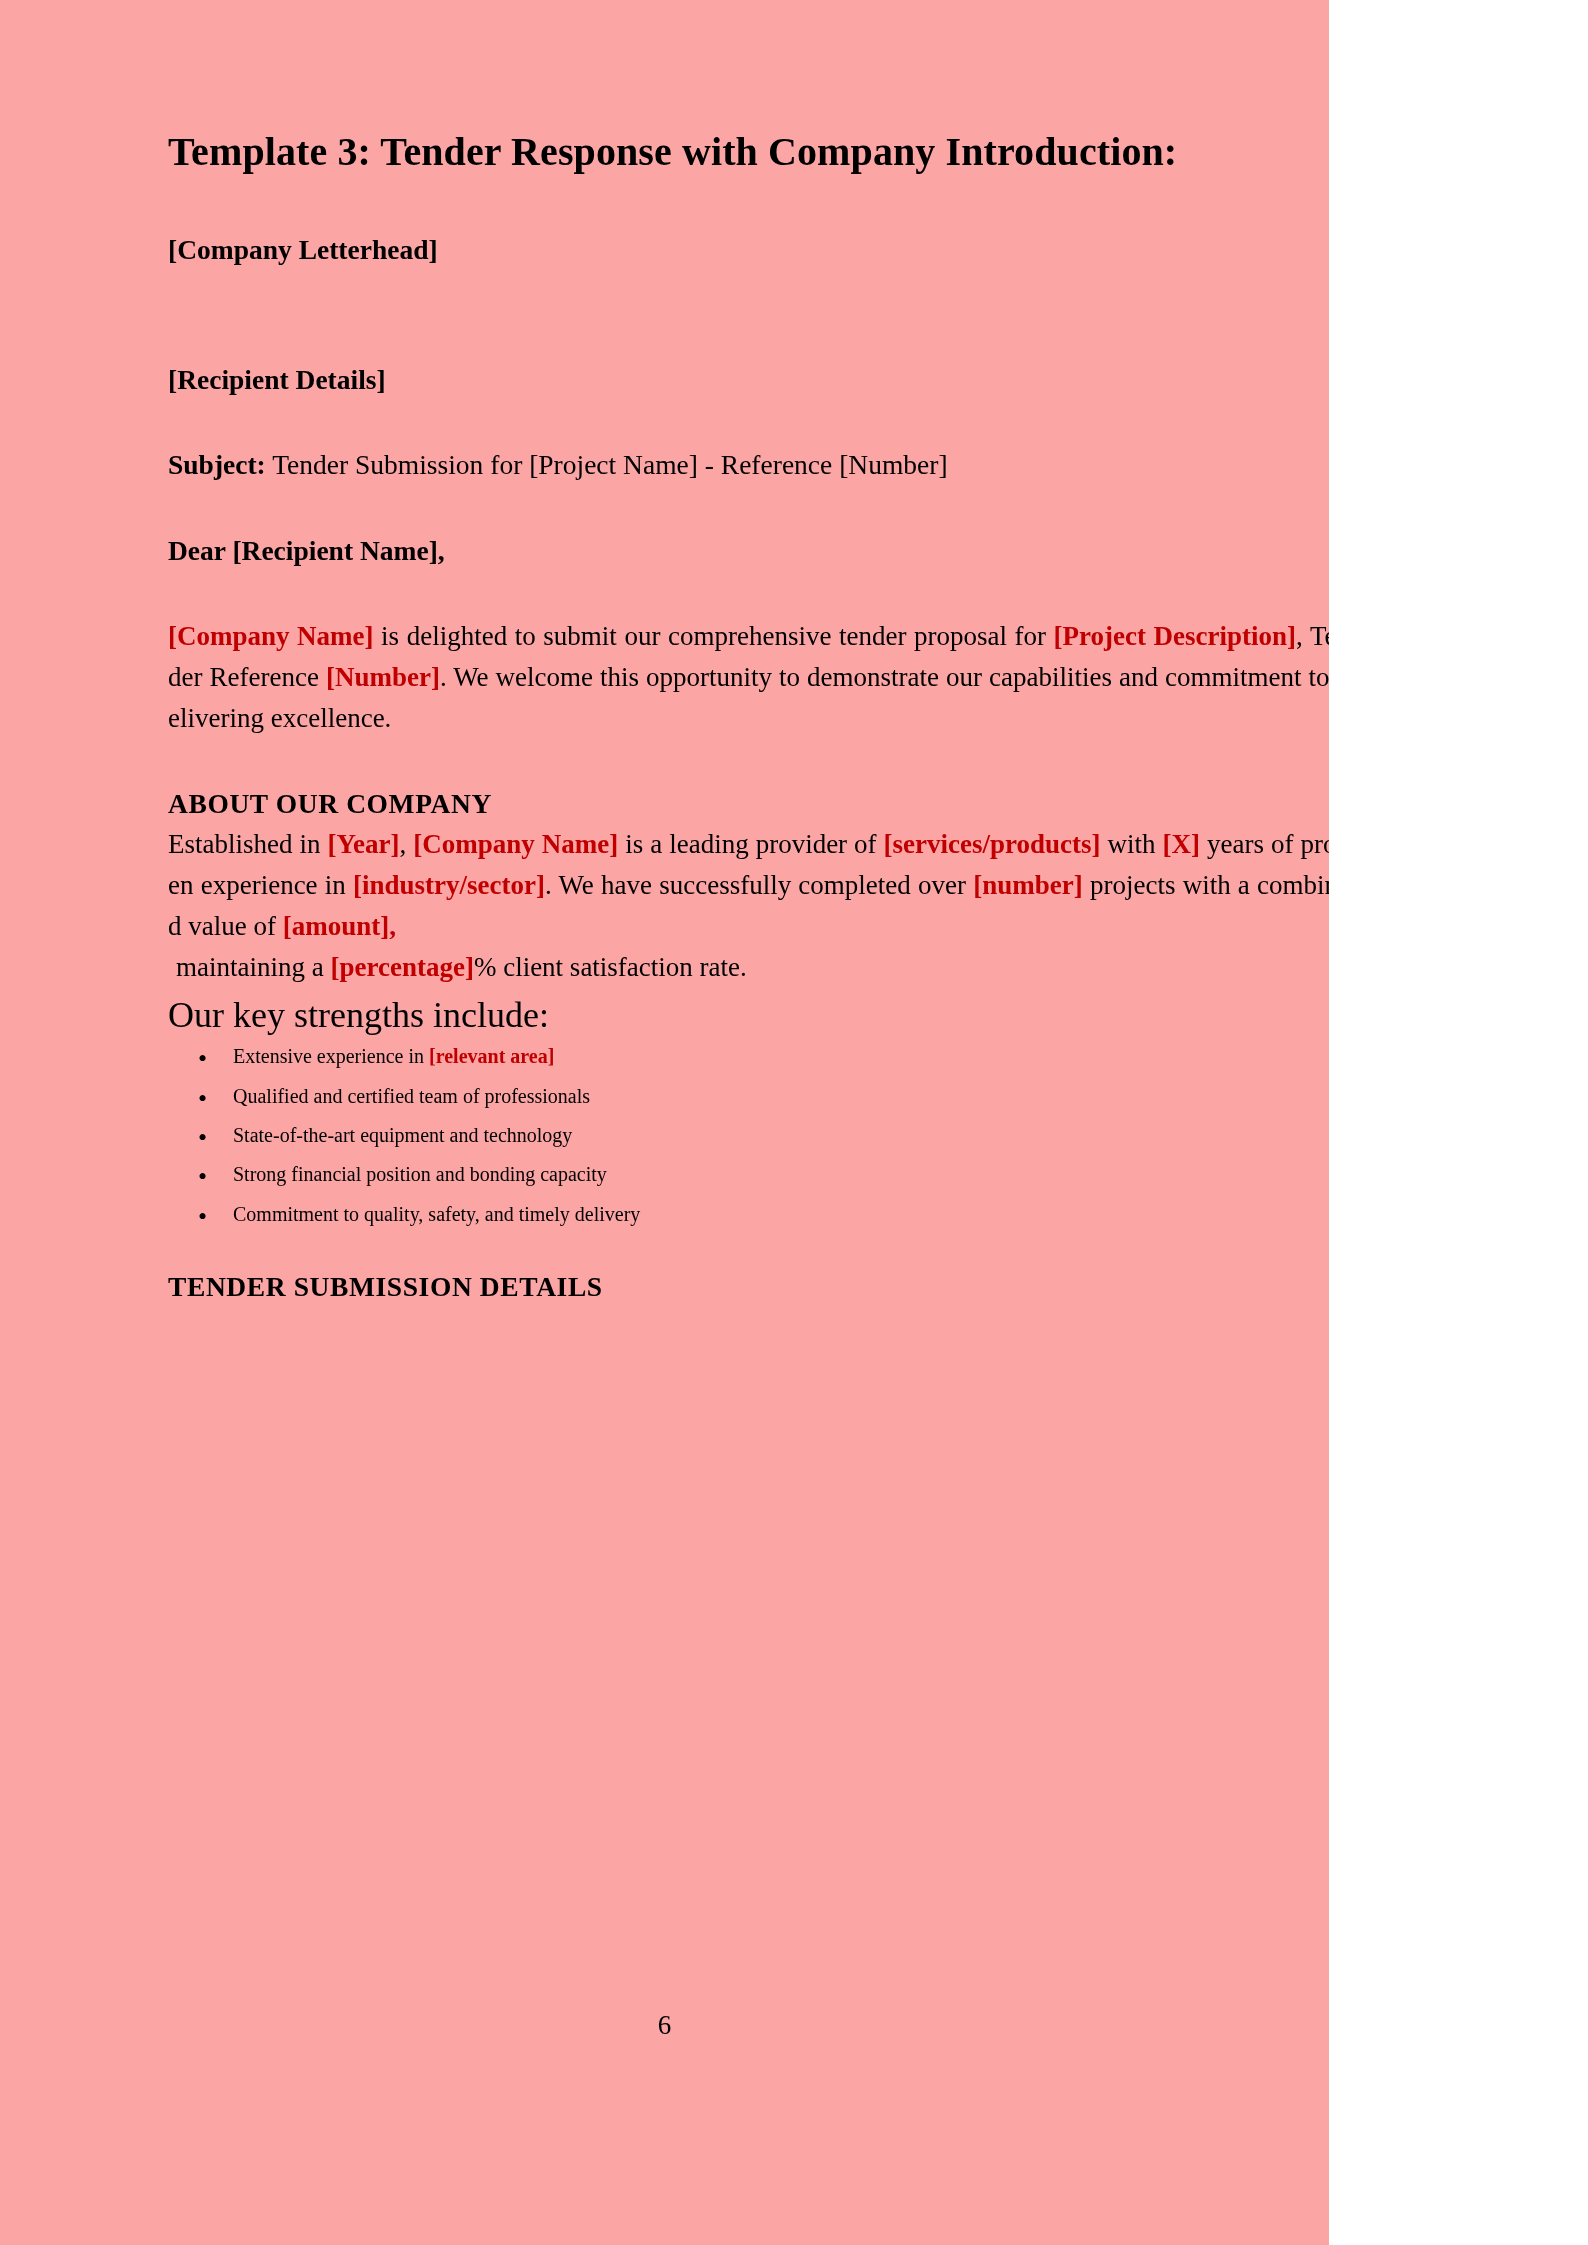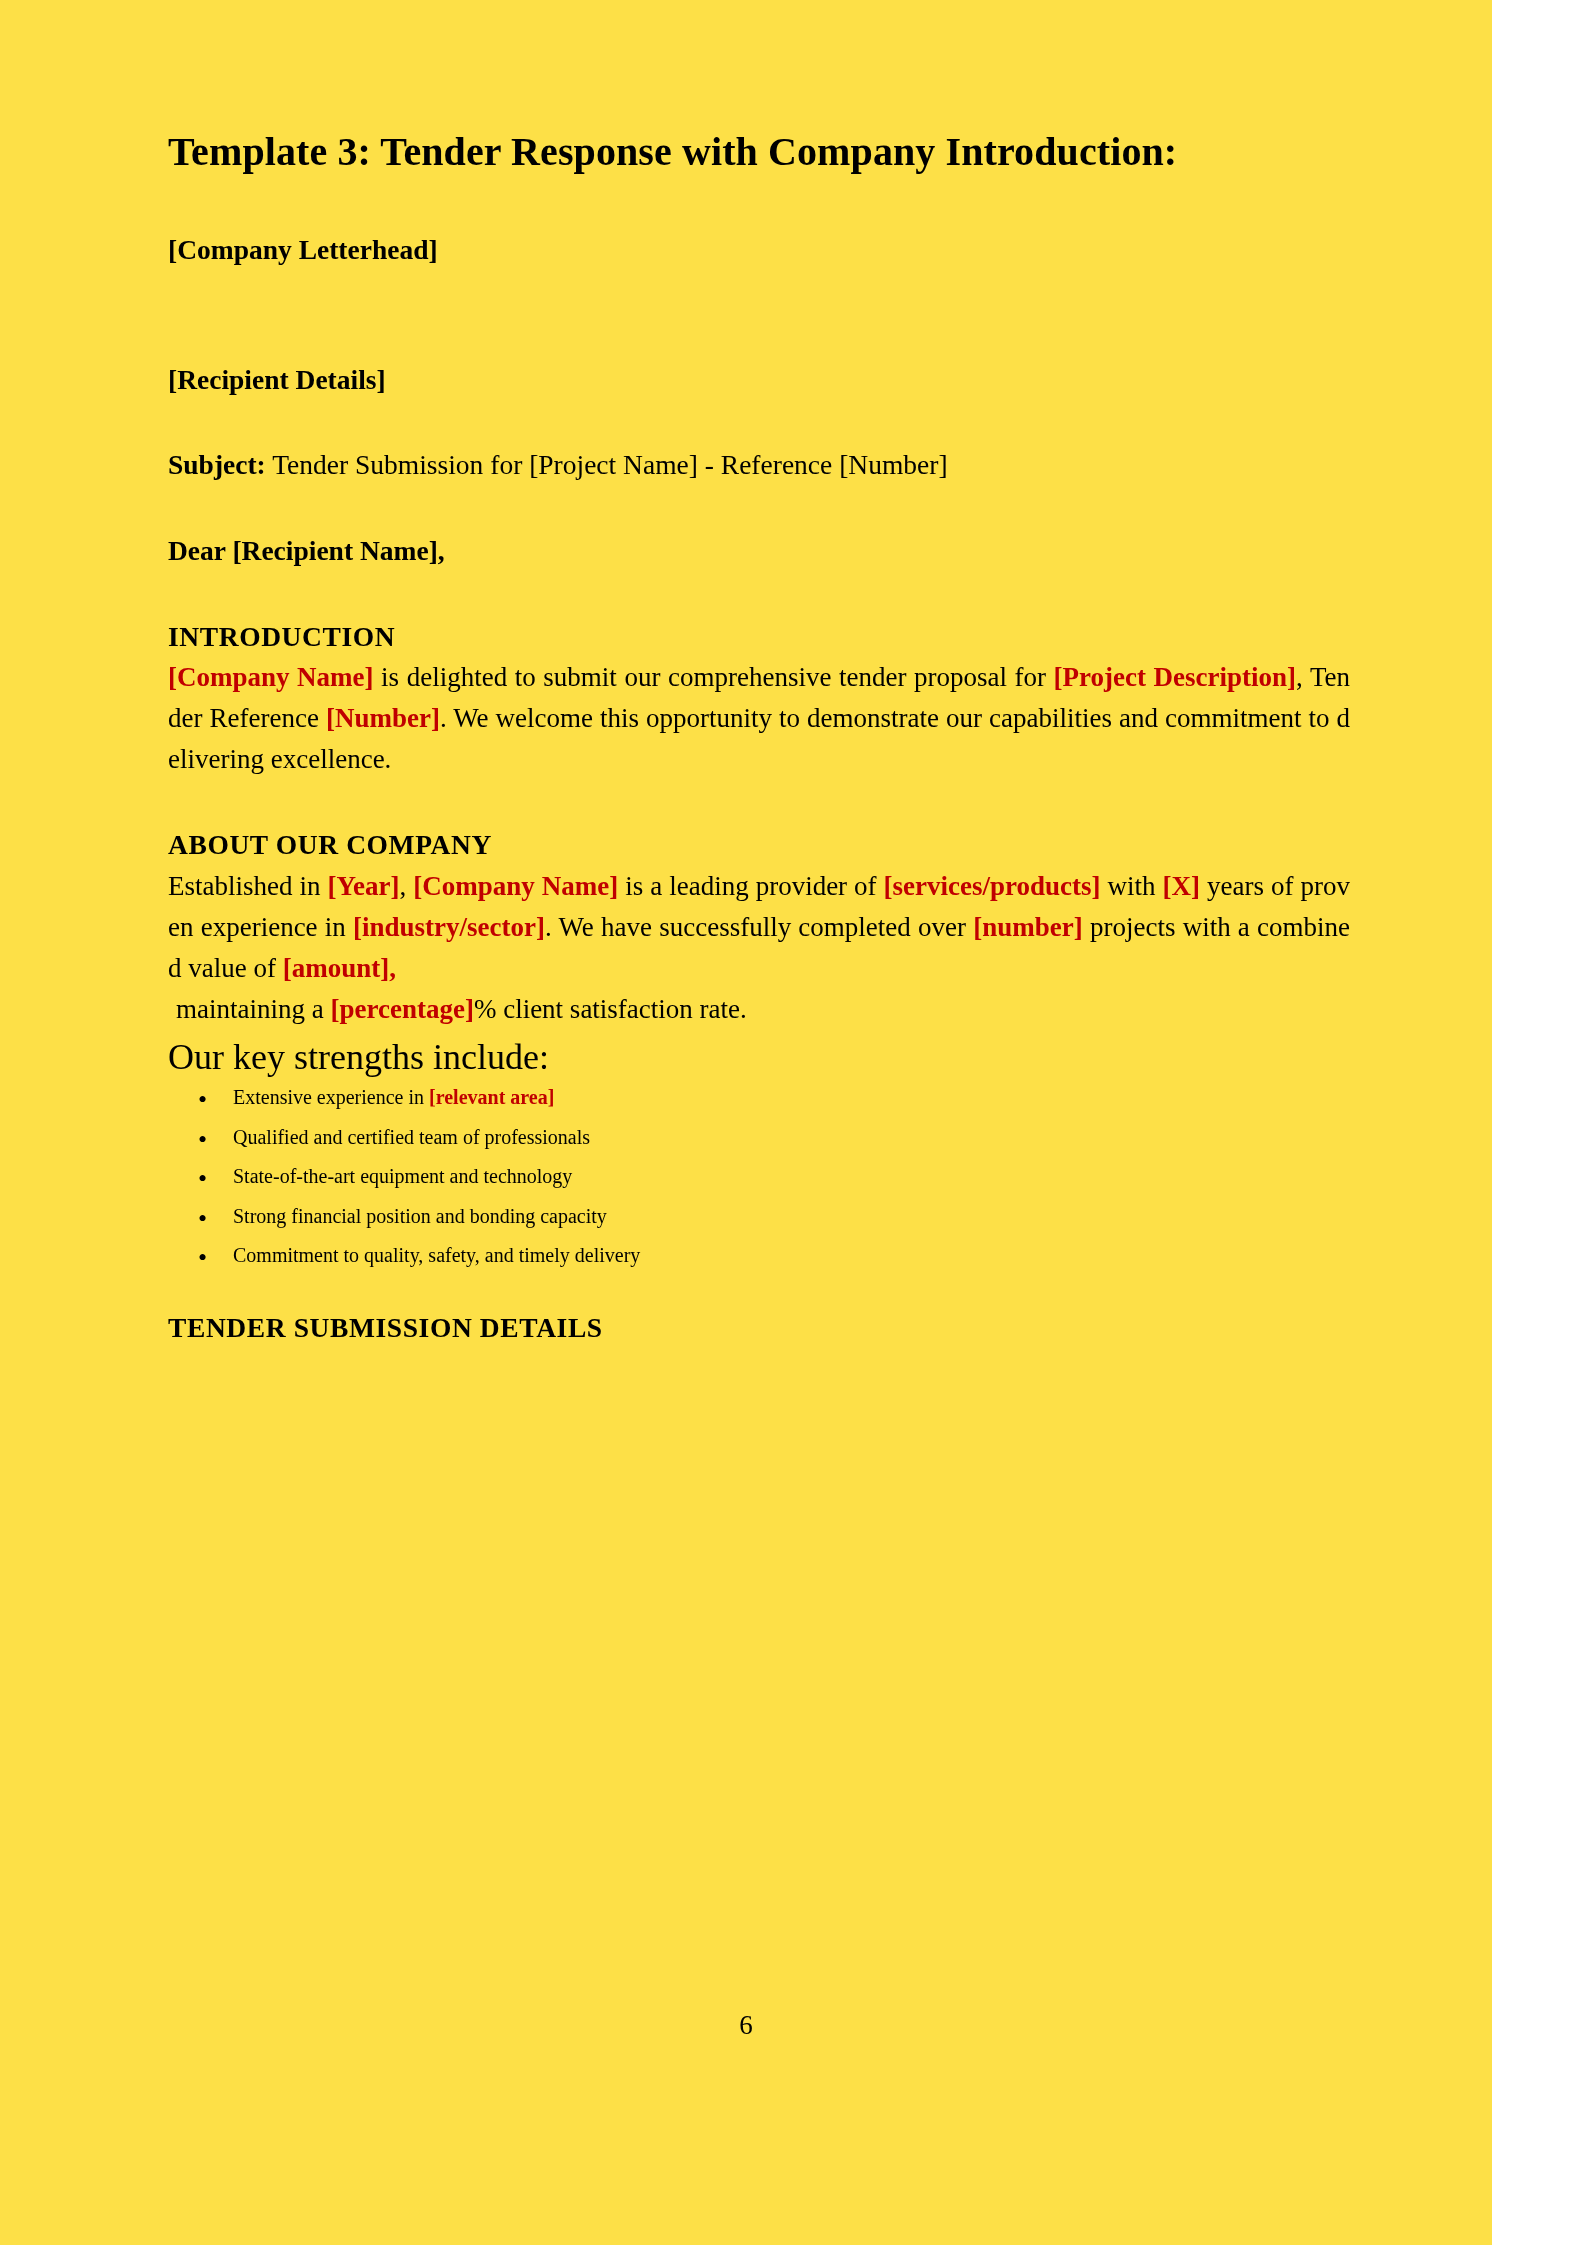--- a/index.html
+++ b/index.html
@@ -6,23 +6,23 @@
     margin: 0;
     padding: 0;
     background: #ffffff;
   }
   body {
     font-family: "Liberation Serif", "DejaVu Serif", serif;
     color: #000000;
   }
   .page {
     position: relative;
-    width: 1492px;
+    width: 1329px;
     height: 2245px;
-    background: #fde047;
+    background: #fca5a5;
     overflow: hidden;
     box-sizing: border-box;
   }
   .content {
     position: absolute;
     left: 168px;
     top: 128px;
     width: 1182px;
   }
 
@@ -144,21 +144,20 @@
     <div class="gap-md"></div>
 
     <p class="blk"><span class="bold">Subject:</span><span> Tender Submission for [Project Name] - Reference [Number]</span></p>
 
     <div class="gap-md"></div>
 
     <p class="blk bold">Dear [Recipient Name],</p>
 
     <div class="gap-md"></div>
 
-    <h2 class="heading">INTRODUCTION</h2>
 
     <p class="para"><span class="red">[Company Name]</span><span> is delighted to submit our comprehensive tender proposal for </span><span class="red">[Project Description]</span><span>, Tender Reference </span><span class="red">[Number]</span><span>. We welcome this opportunity to demonstrate our capabilities and commitment to delivering excellence.</span></p>
 
     <div class="gap-md"></div>
 
     <h2 class="heading">ABOUT OUR COMPANY</h2>
 
     <p class="para"><span>Established in </span><span class="red">[Year]</span><span>, </span><span class="red">[Company Name]</span><span> is a leading provider of </span><span class="red">[services/products]</span><span> with </span><span class="red">[X]</span><span> years of proven experience in </span><span class="red">[industry/sector]</span><span>. We have successfully completed over </span><span class="red">[number]</span><span> projects with a combined value of </span><span class="red">[amount],</span></p>
 
     <p class="para indent-run"><span> maintaining a </span><span class="red">[percentage]</span><span>% client satisfaction rate.</span></p>

